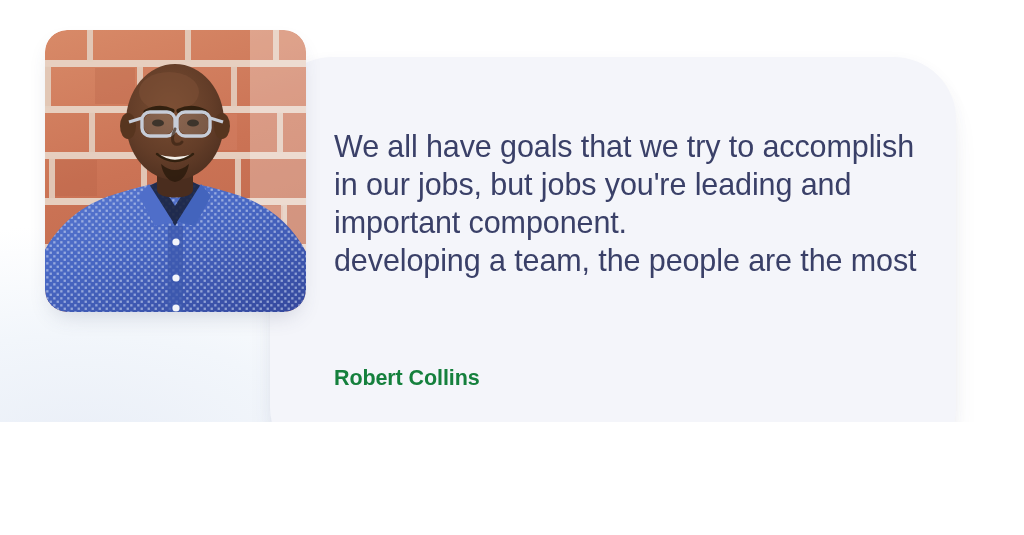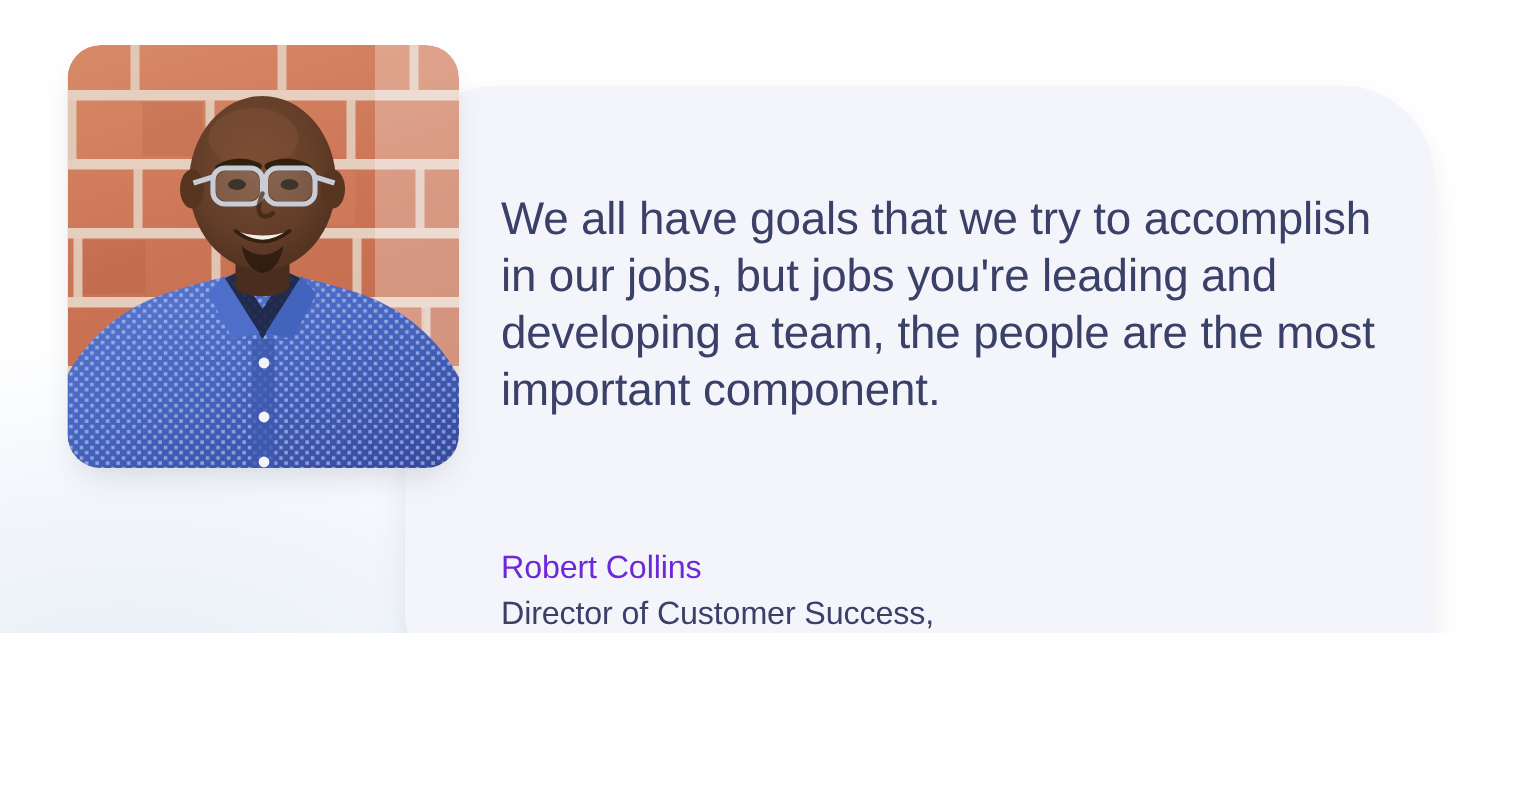--- a/index.html
+++ b/index.html
@@ -53,22 +53,22 @@
 
   #attribution {
     position: absolute;
     left: 64px;
     top: 306px;
     width: 560px;
   }
   #attrib-name {
     font-size: 21.5px;
     line-height: 31px;
-    font-weight: 400;
-    color: #6d28d9;
+    font-weight: 700;
+    color: #15803d;
     letter-spacing: -0.1px;
   }
   .attrib-role {
     font-size: 21.5px;
     line-height: 31px;
     font-weight: 400;
     color: #3a4068;
     letter-spacing: -0.1px;
   }
 
@@ -88,27 +88,26 @@
 </head>
 <body>
 
 <div id="stage">
 
   <div id="quote-card">
 
     <div id="quote-text">
       <p>We all have goals that we try to accomplish</p>
       <p>in our jobs, but jobs you're leading and</p>
+      <p>important component.</p>
       <p>developing a team, the people are the most</p>
-      <p>important component.</p>
     </div>
 
     <div id="attribution">
       <div id="attrib-name">Robert Collins</div>
-      <div class="attrib-role">Director of Customer Success,</div>
     </div>
 
   </div>
 
   <div id="portrait">
     <svg width="261" height="282" viewBox="0 0 261 282">
       <defs>
         <linearGradient id="brickGrad" x1="0" y1="0" x2="0.3" y2="1">
           <stop offset="0%" stop-color="#d88a68"></stop>
           <stop offset="55%" stop-color="#cb7355"></stop>

